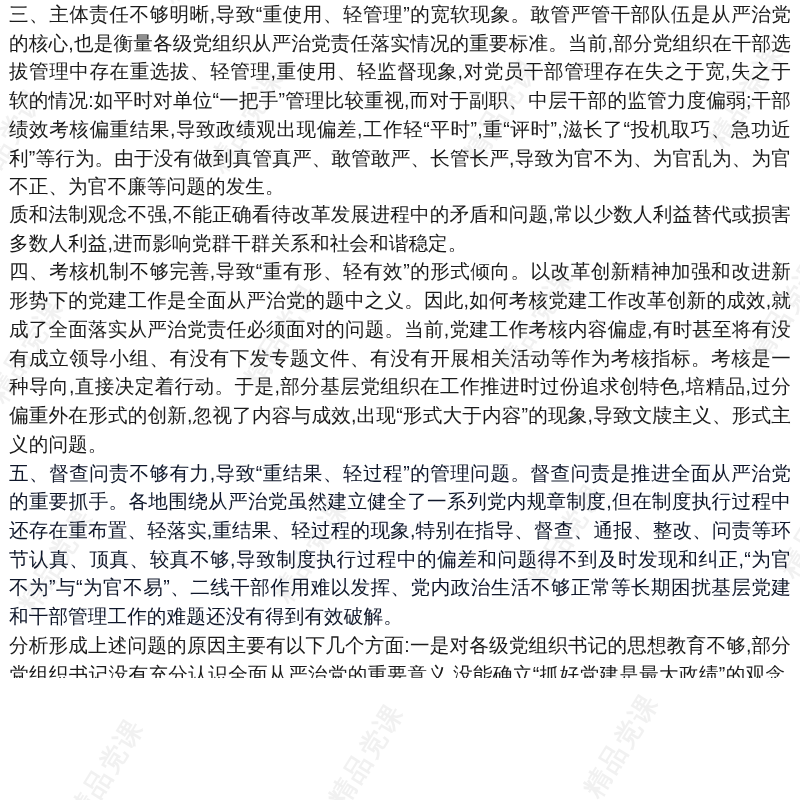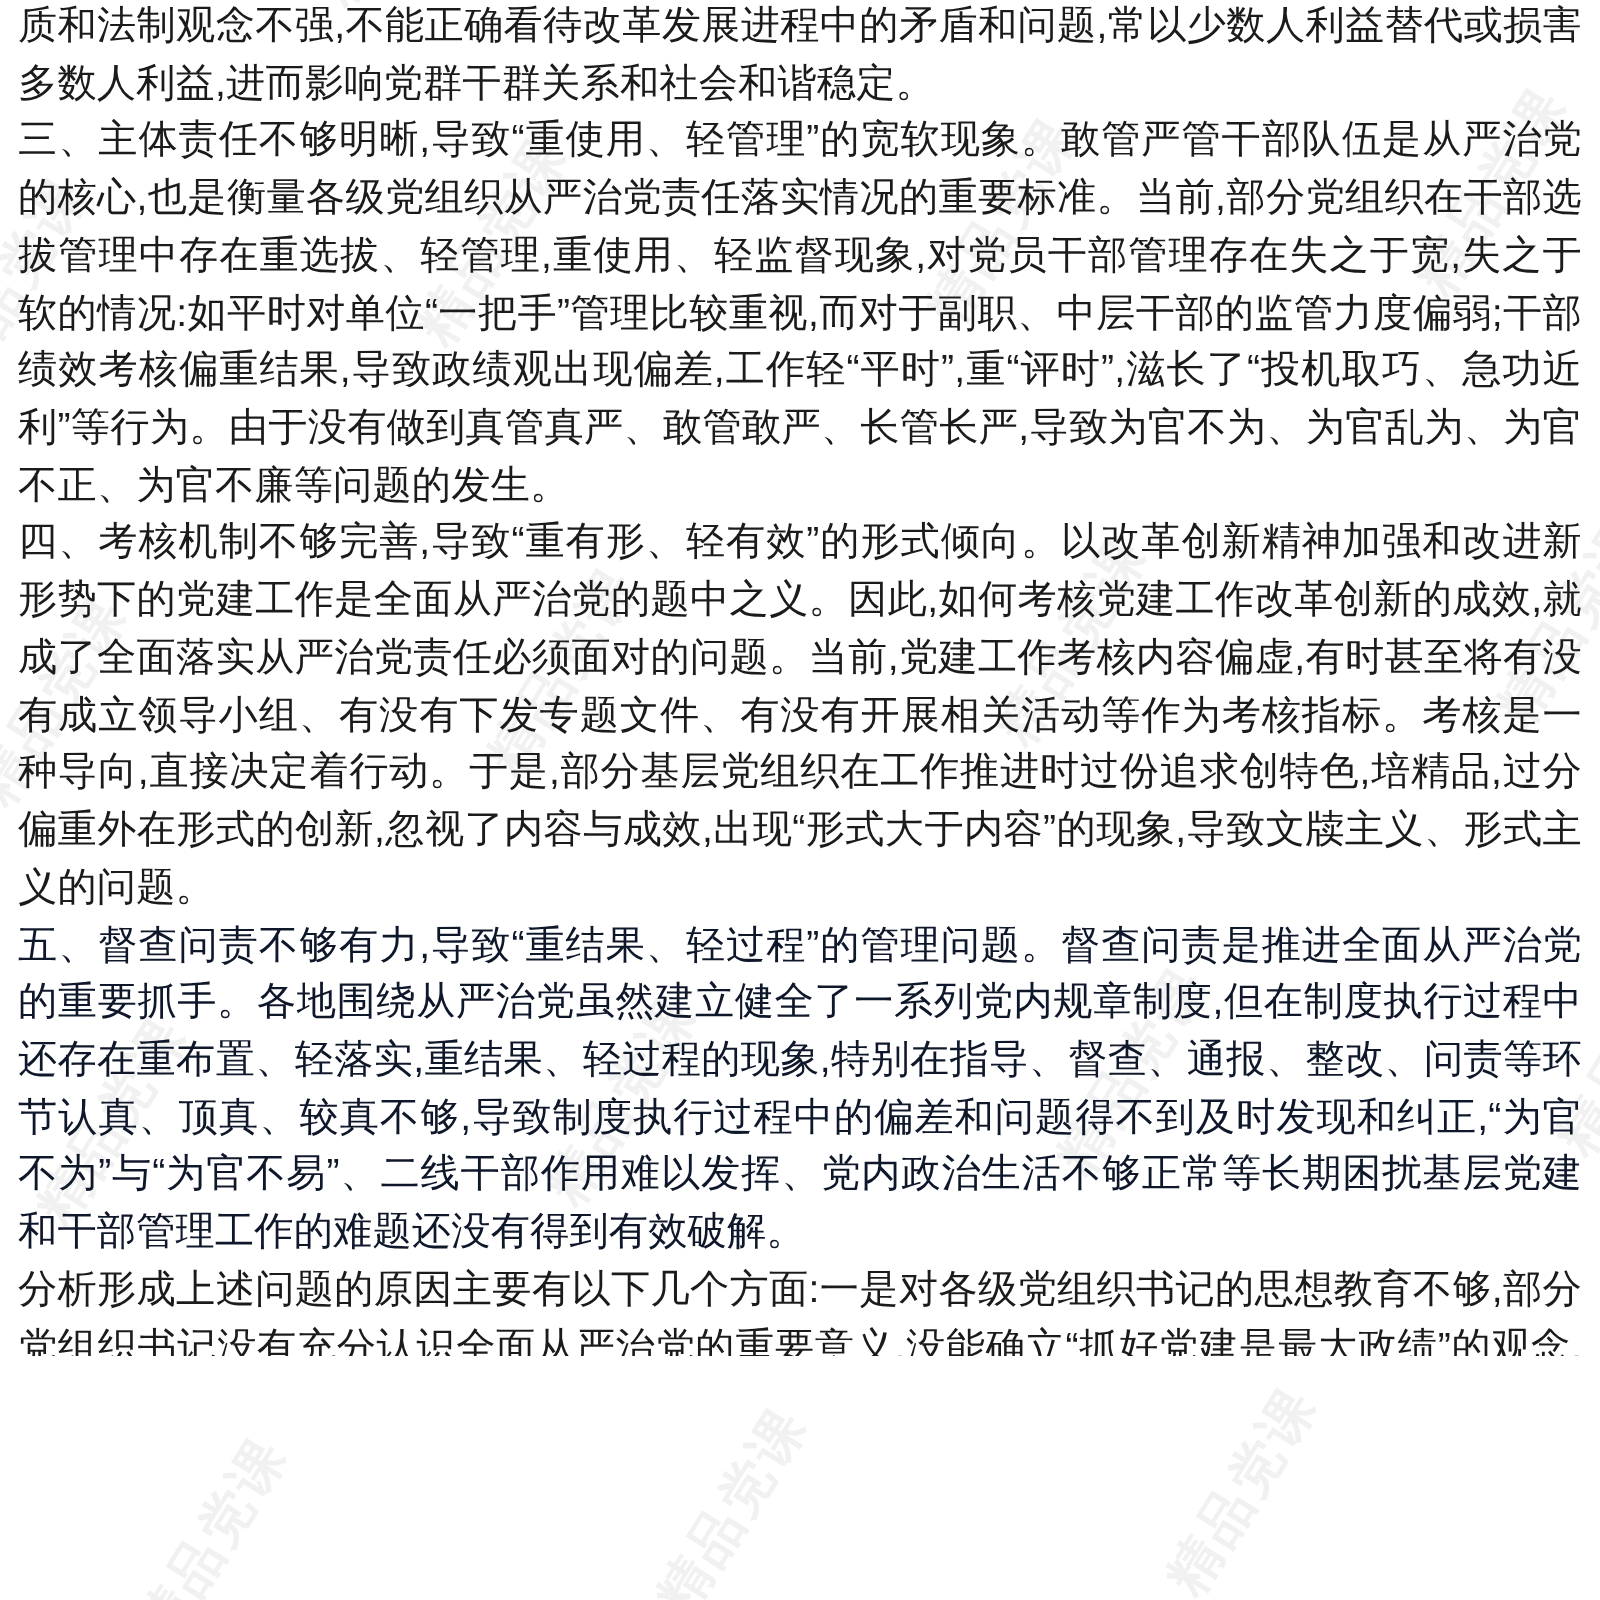--- a/index.html
+++ b/index.html
@@ -102,21 +102,21 @@
     <span class="wm" style="left: 520px; top: 575px; color: rgba(0, 0, 0, 0.055); transform: rotate(-58deg);">精品党课</span>
     <span class="wm" style="left: 770px; top: 565px; color: rgba(0, 0, 0, 0.055); transform: rotate(-58deg);">精品党课</span>
 
     <span class="wm" style="left: 60px; top: 810px; color: rgba(0, 0, 0, 0.055); transform: rotate(-58deg);">精品党课</span>
     <span class="wm" style="left: 320px; top: 795px; color: rgba(0, 0, 0, 0.055); transform: rotate(-58deg);">精品党课</span>
     <span class="wm" style="left: 575px; top: 785px; color: rgba(0, 0, 0, 0.055); transform: rotate(-58deg);">精品党课</span>
   </div>
 
   <div id="doc-body">
     <div class="body-inner">
+      <p class="para indent" style="color: rgb(27, 27, 27);">三、主体责任不够明晰,导致“重使用、轻管理”的宽软现象。敢管严管干部队伍是从严治党的核心,也是衡量各级党组织从严治党责任落实情况的重要标准。当前,部分党组织在干部选拔管理中存在重选拔、轻管理,重使用、轻监督现象,对党员干部管理存在失之于宽,失之于软的情况:如平时对单位“一把手”管理比较重视,而对于副职、中层干部的监管力度偏弱;干部绩效考核偏重结果,导致政绩观出现偏差,工作轻“平时”,重“评时”,滋长了“投机取巧、急功近利”等行为。由于没有做到真管真严、敢管敢严、长管长严,导致为官不为、为官乱为、为官不正、为官不廉等问题的发生。</p>
       <p class="para" id="para-0" style="color: rgb(27, 27, 27);">质和法制观念不强,不能正确看待改革发展进程中的矛盾和问题,常以少数人利益替代或损害多数人利益,进而影响党群干群关系和社会和谐稳定。</p>
-      <p class="para indent" style="color: rgb(27, 27, 27);">三、主体责任不够明晰,导致“重使用、轻管理”的宽软现象。敢管严管干部队伍是从严治党的核心,也是衡量各级党组织从严治党责任落实情况的重要标准。当前,部分党组织在干部选拔管理中存在重选拔、轻管理,重使用、轻监督现象,对党员干部管理存在失之于宽,失之于软的情况:如平时对单位“一把手”管理比较重视,而对于副职、中层干部的监管力度偏弱;干部绩效考核偏重结果,导致政绩观出现偏差,工作轻“平时”,重“评时”,滋长了“投机取巧、急功近利”等行为。由于没有做到真管真严、敢管敢严、长管长严,导致为官不为、为官乱为、为官不正、为官不廉等问题的发生。</p>
       <p class="para indent" style="color: rgb(27, 27, 27);">四、考核机制不够完善,导致“重有形、轻有效”的形式倾向。以改革创新精神加强和改进新形势下的党建工作是全面从严治党的题中之义。因此,如何考核党建工作改革创新的成效,就成了全面落实从严治党责任必须面对的问题。当前,党建工作考核内容偏虚,有时甚至将有没有成立领导小组、有没有下发专题文件、有没有开展相关活动等作为考核指标。考核是一种导向,直接决定着行动。于是,部分基层党组织在工作推进时过份追求创特色,培精品,过分偏重外在形式的创新,忽视了内容与成效,出现“形式大于内容”的现象,导致文牍主义、形式主义的问题。</p>
       <p class="para indent" style="color: #0f172a;">五、督查问责不够有力,导致“重结果、轻过程”的管理问题。督查问责是推进全面从严治党的重要抓手。各地围绕从严治党虽然建立健全了一系列党内规章制度,但在制度执行过程中还存在重布置、轻落实,重结果、轻过程的现象,特别在指导、督查、通报、整改、问责等环节认真、顶真、较真不够,导致制度执行过程中的偏差和问题得不到及时发现和纠正,“为官不为”与“为官不易”、二线干部作用难以发挥、党内政治生活不够正常等长期困扰基层党建和干部管理工作的难题还没有得到有效破解。</p>
       <p class="para indent" id="para-last" style="color: rgb(27, 27, 27);">分析形成上述问题的原因主要有以下几个方面:一是对各级党组织书记的思想教育不够,部分党组织书记没有充分认识全面从严治党的重要意义,没能确立“抓好党建是最大政绩”的观念,党要管党、从严治党的责任意识和务本能力不强,缺乏履行管党“第一责任”的政治自觉。二是对基层党组织的功能属性定位不准,没有做到政治功能与服务功能“两手抓、两手硬”,以致于基层党组织的战斗堡垒作用发挥不够,党组织的政治属性呈弱化的倾向。三是部分党组织在落实从严治党责任过程中,没有切实履行好选人用人管人上的主体责任,部分党组织书记缺乏敢干担当的使命意识和勇于负责的政治品格,对干部日常管理和监督,没有做到全面严、全程</p>
     </div>
   </div>
 
 </div>
 
 </body></html>

